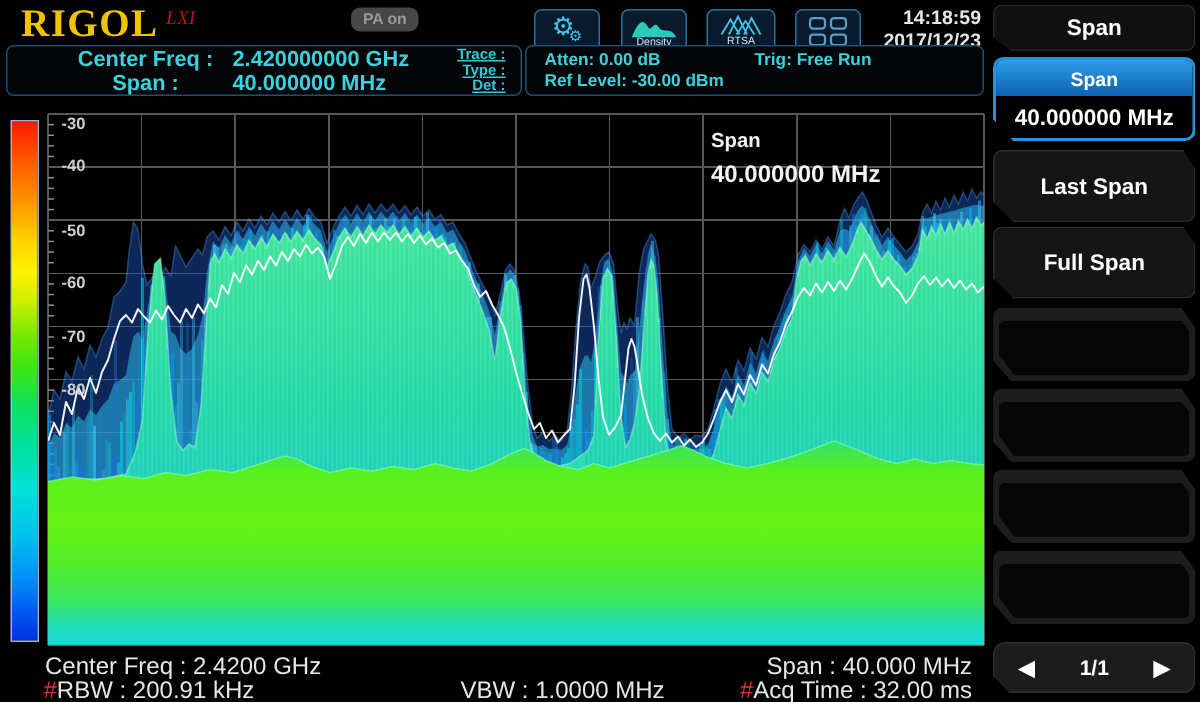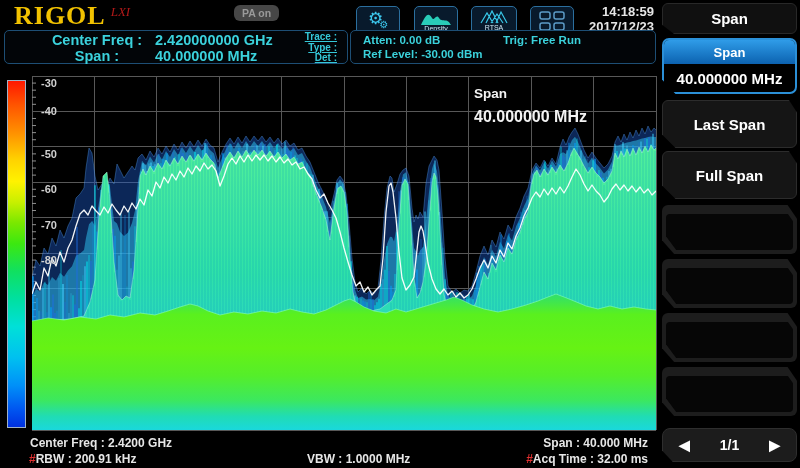--- a/index.html
+++ b/index.html
@@ -44,21 +44,21 @@
   .colorbar{position:absolute;left:7px;top:14px;width:19px;height:348px;border:1px solid #9fb2c8;box-sizing:border-box;
     background:linear-gradient(#ff1800 0%,#ff5500 7%,#ff9100 15%,#ffd400 23%,#fff200 29%,#c8f000 35%,
       #7ae800 41%,#3ce810 47%,#10e060 55%,#00e0a0 63%,#00e0d8 71%,#00c0f0 80%,#0090f8 88%,#0055f0 95%,#0030e0 100%);}
   #spec{position:absolute;left:0;top:0;width:658px;height:366px;}
   .ylab{position:absolute;left:41px;color:#d0d0d0;font-size:11px;font-weight:700;}
   .overlay{position:absolute;left:474px;top:20px;color:#f2f2f2;}
   .ov1{font-size:13.5px;font-weight:600;}
   .ov2{font-size:16px;font-weight:600;margin-top:7px;}
   
   .statusbar{position:absolute;left:0;top:432px;width:658px;height:36px;color:#e6e6e6;
-             font-size:12px;font-weight:700;}
+             font-size:16px;font-weight:400;}
   .st{position:absolute;white-space:nowrap;}
   .hash{color:#e03030;}
   
   .sidebar{position:absolute;left:658px;top:0;width:142px;height:468px;background:#000;}
   .sb-title{position:absolute;left:4px;right:3px;top:3px;height:29px;background:#101010;
             border:1px solid #282828;border-radius:6px;color:#fff;font-size:15px;font-weight:700;
             display:flex;align-items:center;justify-content:center;
             clip-path:polygon(0 0,100% 0,100% 100%,9% 100%,0 70%);}
   .sb-active{position:absolute;left:4px;right:3px;top:38px;height:56px;background:#000;
              border:2px solid #2b90d8;border-radius:7px;box-sizing:border-box;overflow:hidden;

